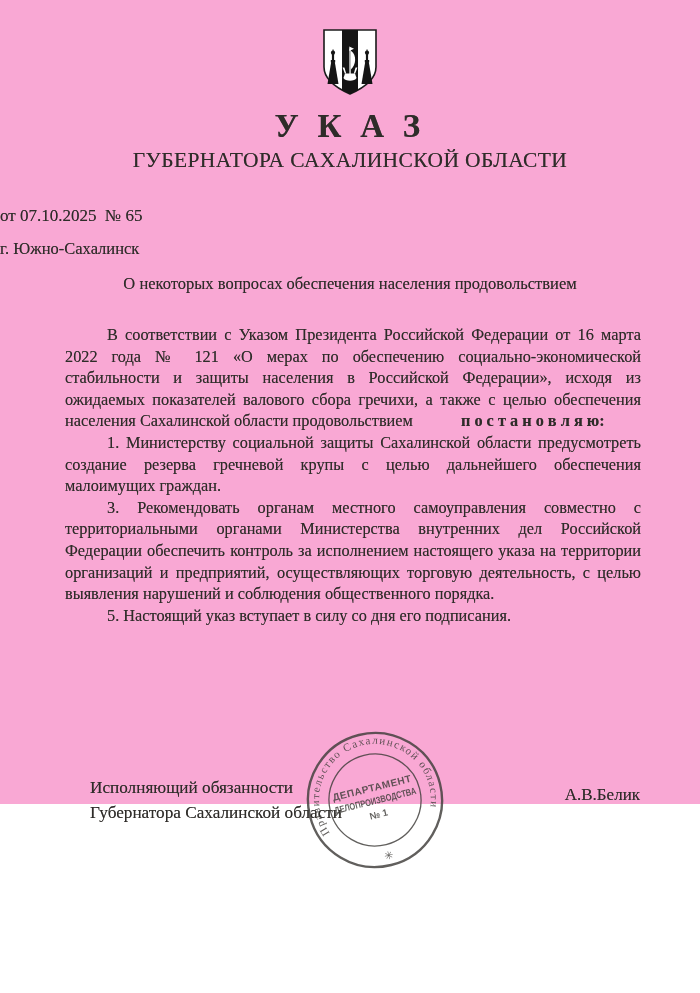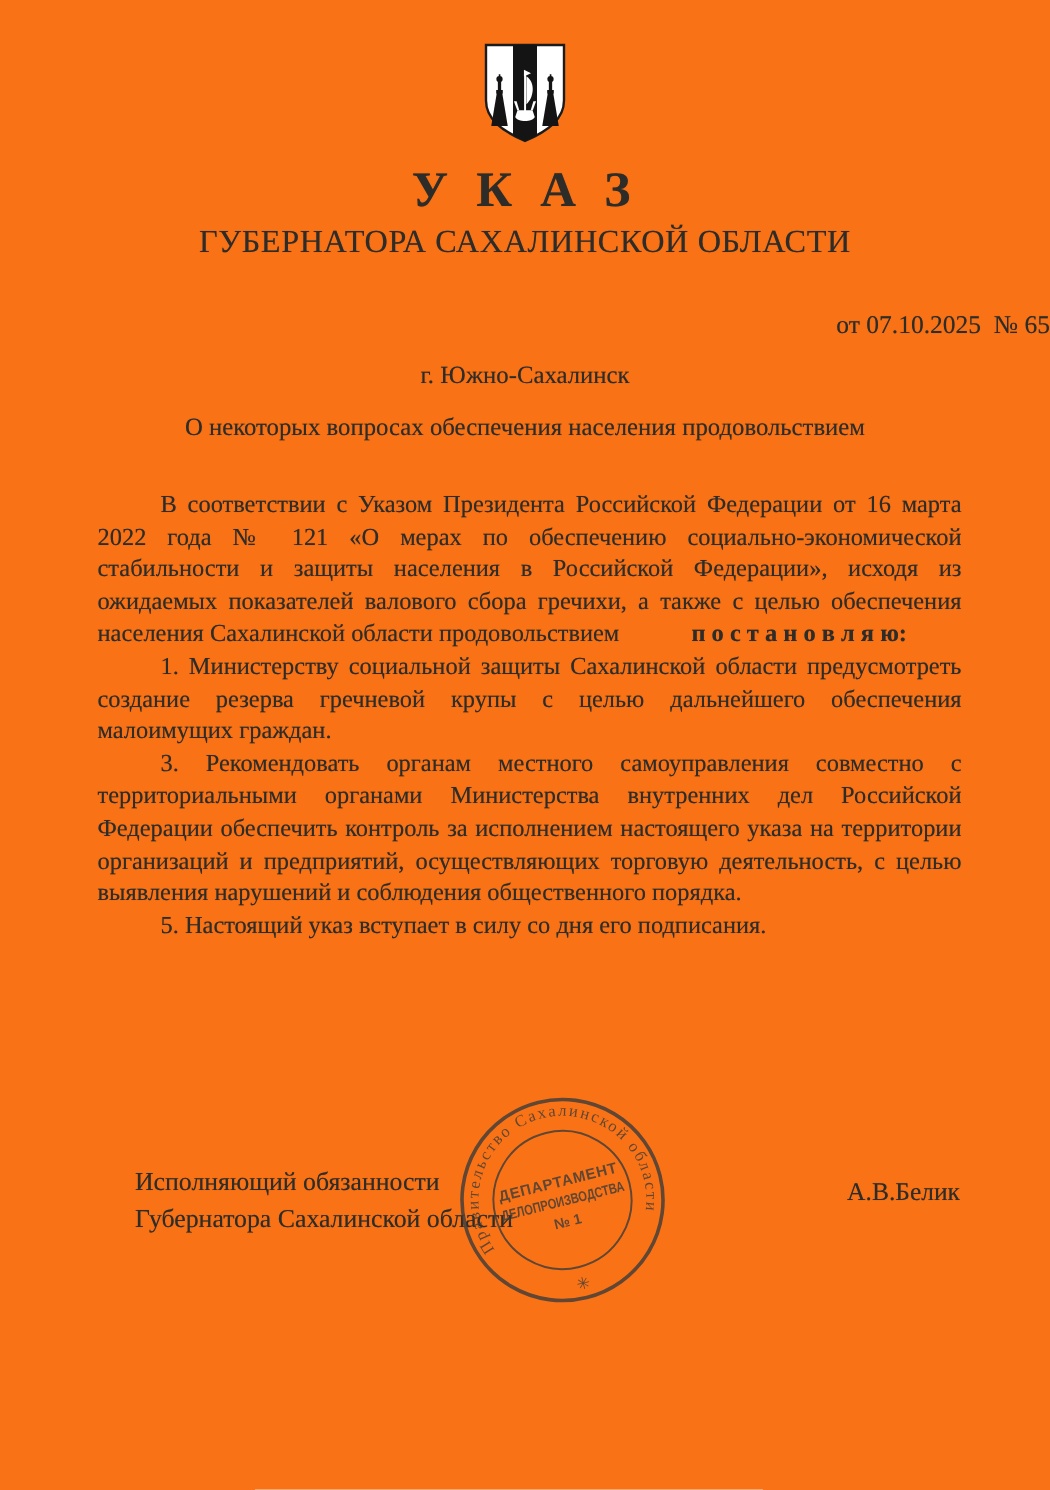--- a/index.html
+++ b/index.html
@@ -5,48 +5,48 @@
   html, body { margin: 0; padding: 0; }
   body {
     width: 700px; height: 993px;
     background: #ffffff;
     font-family: "Liberation Serif", "DejaVu Serif", serif;
     color: #2e2c29;
     overflow: hidden;
   }
   .page {
     position: relative;
-    width: 700px; height: 993px;
-    background: #f97316;
+    width: 700px; height: 804px;
+    background: #f9a8d4;
     text-shadow: 0 0 0.5px rgba(46,44,41,0.55);
   }
   .emblem-wrap { padding-top: 27px; text-align: center; }
   .doc-type {
     margin-top: 7px;
     font-size: 33px;
     font-weight: bold;
     letter-spacing: 0.16em;
     text-align: center;
   }
   .authority {
     margin-top: 3px;
     font-size: 21.5px;
     letter-spacing: 0.4px;
     text-align: center;
   }
   .date-line {
     margin-top: 33px;
     font-size: 17px;
-    text-align: right;
+    text-align: left;
     white-space: pre-wrap;
   }
   .place-line {
     margin-top: 13px;
     font-size: 16.5px;
-    text-align: center;
+    text-align: left;
   }
   .subject-line {
     margin-top: 15px;
     font-size: 16.5px;
     text-align: center;
   }
   .body-text {
     margin: 30px 59px 0 65px;
     font-size: 16.3px;
     line-height: 21.6px;

